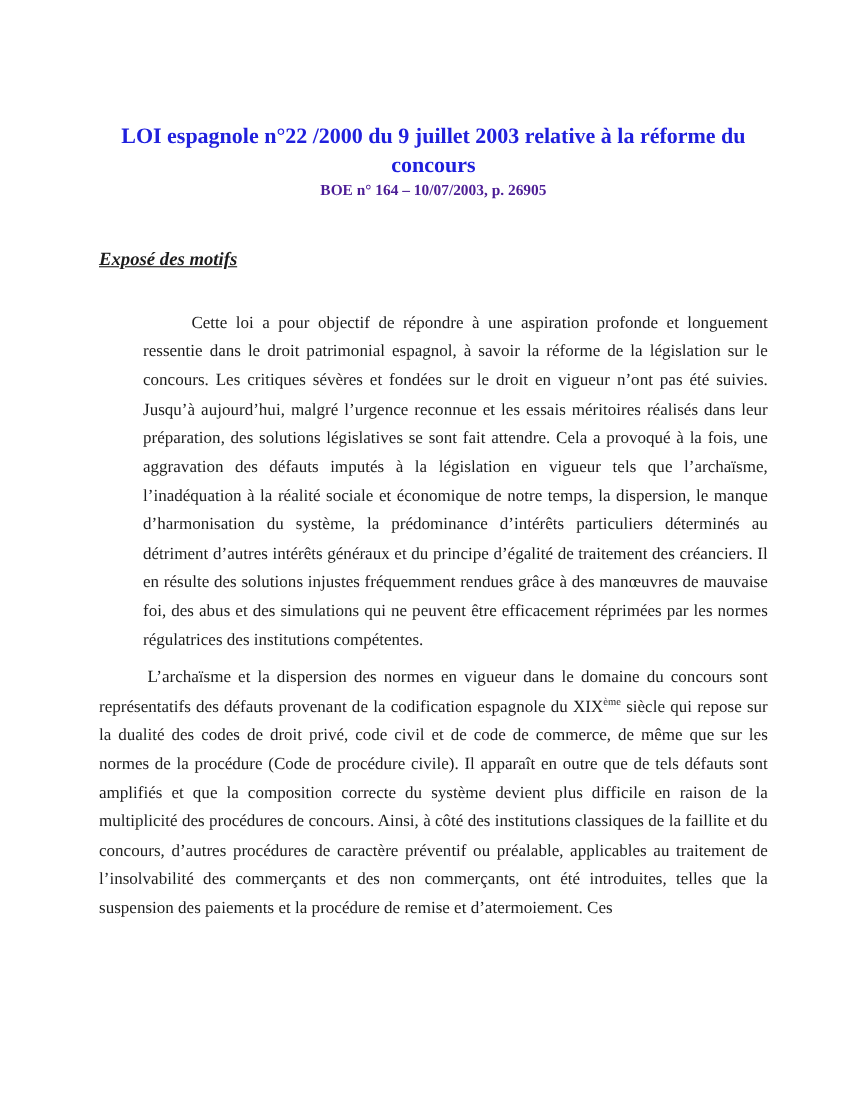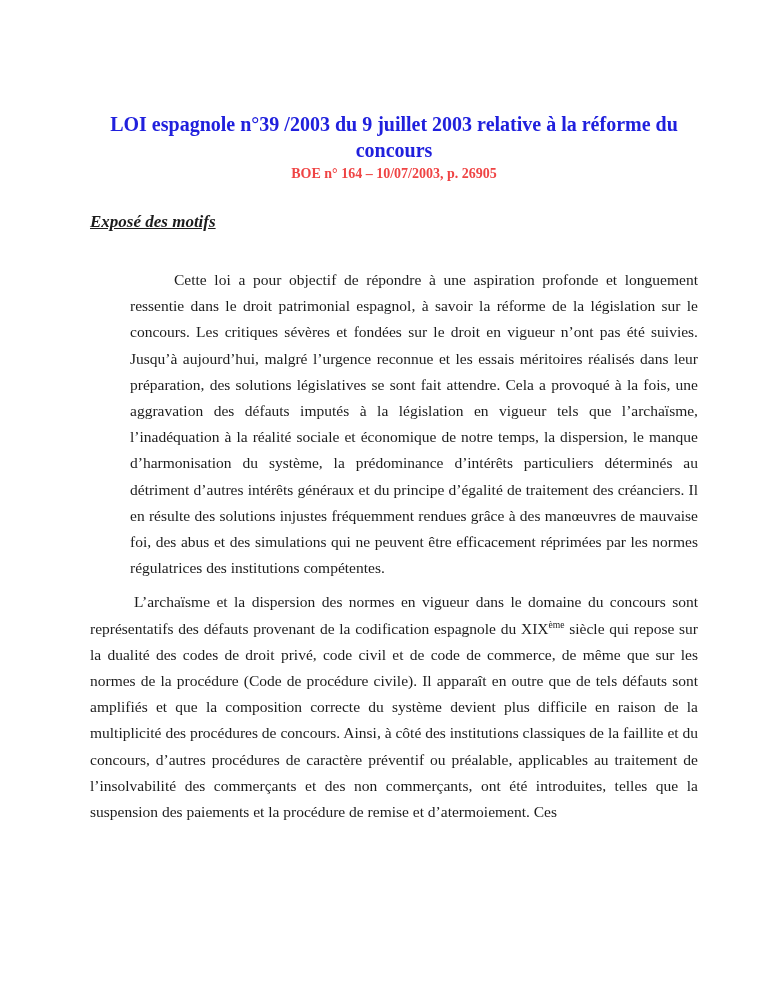--- a/index.html
+++ b/index.html
@@ -27,24 +27,24 @@
     font-weight: bold;
     font-size: 20px;
     line-height: 26px;
   }
   .doc-reference {
     margin-top: 2px;
     text-align: center;
     font-weight: bold;
     font-size: 14px;
     line-height: 18px;
-    color: #ef4444;
+    color: #4c1d95;
   }
   .section-heading {
-    margin-top: 28px;
+    margin-top: 42px;
     font-weight: bold;
     font-style: italic;
     text-decoration: underline;
     font-size: 17px;
     line-height: 22px;
     color: #1c1c1c;
   }
   .body-paragraph {
     margin: 0;
     font-size: 15.5px;
@@ -65,21 +65,21 @@
     line-height: 0;
     vertical-align: super;
   }
 </style>
 </head>
 <body>
 
 <div class="page">
   <div class="content">
 
-    <div class="doc-title">LOI espagnole n°39 /2003 du 9 juillet 2003 relative à la réforme du concours</div>
+    <div class="doc-title">LOI espagnole n°22 /2000 du 9 juillet 2003 relative à la réforme du concours</div>
 
     <div class="doc-reference">BOE n° 164 – 10/07/2003, p. 26905</div>
 
     <div class="section-heading">Exposé des motifs</div>
 
     <p class="body-paragraph para-1">Cette loi a pour objectif de répondre à une aspiration profonde et longuement ressentie dans le droit patrimonial espagnol, à savoir la réforme de la législation sur le concours. Les critiques sévères et fondées sur le droit en vigueur n’ont pas été suivies. Jusqu’à aujourd’hui, malgré l’urgence reconnue et les essais méritoires réalisés dans leur préparation, des solutions législatives se sont fait attendre. Cela a provoqué à la fois, une aggravation des défauts imputés à la législation en vigueur tels que l’archaïsme, l’inadéquation à la réalité sociale et économique de notre temps, la dispersion, le manque d’harmonisation du système, la prédominance d’intérêts particuliers déterminés au détriment d’autres intérêts généraux et du principe d’égalité de traitement des créanciers. Il en résulte des solutions injustes fréquemment rendues grâce à des manœuvres de mauvaise foi, des abus et des simulations qui ne peuvent être efficacement réprimées par les normes régulatrices des institutions compétentes.</p>
 
     <p class="body-paragraph para-2"><span>L’archaïsme et la dispersion des normes en vigueur dans le domaine du concours sont représentatifs des défauts provenant de la codification espagnole du XIX</span><sup>ème</sup><span> siècle qui repose sur la dualité des codes de droit privé, code civil et de code de commerce, de même que sur les normes de la procédure (Code de procédure civile). Il apparaît en outre que de tels défauts sont amplifiés et que la composition correcte du système devient plus difficile en raison de la multiplicité des procédures de concours. Ainsi, à côté des institutions classiques de la faillite et du concours, d’autres procédures de caractère préventif ou préalable, applicables au traitement de l’insolvabilité des commerçants et des non commerçants, ont été introduites, telles que la suspension des paiements et la procédure de remise et d’atermoiement. Ces</span></p>
 
   </div>

